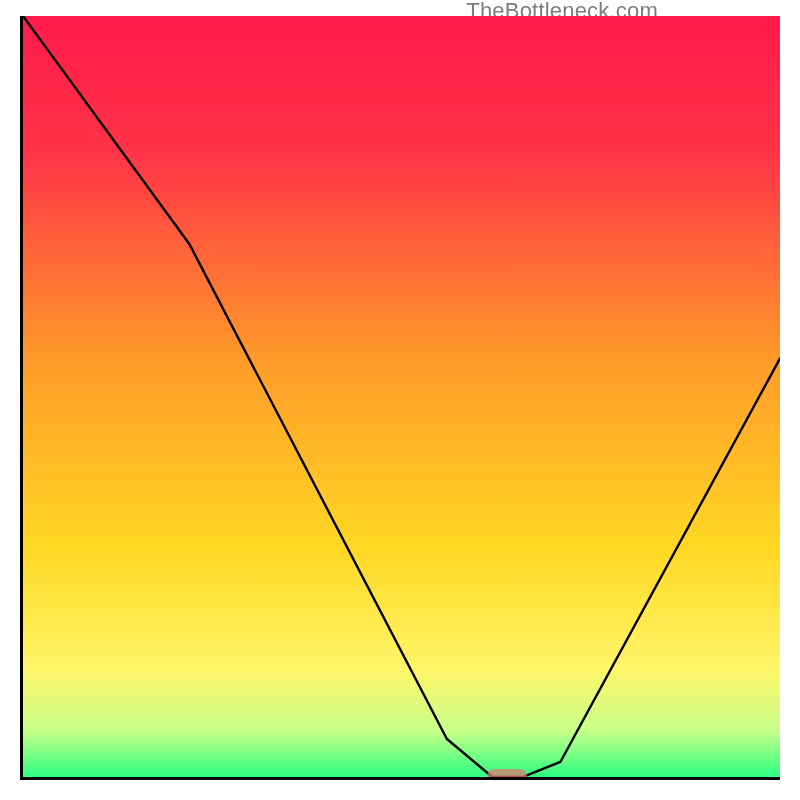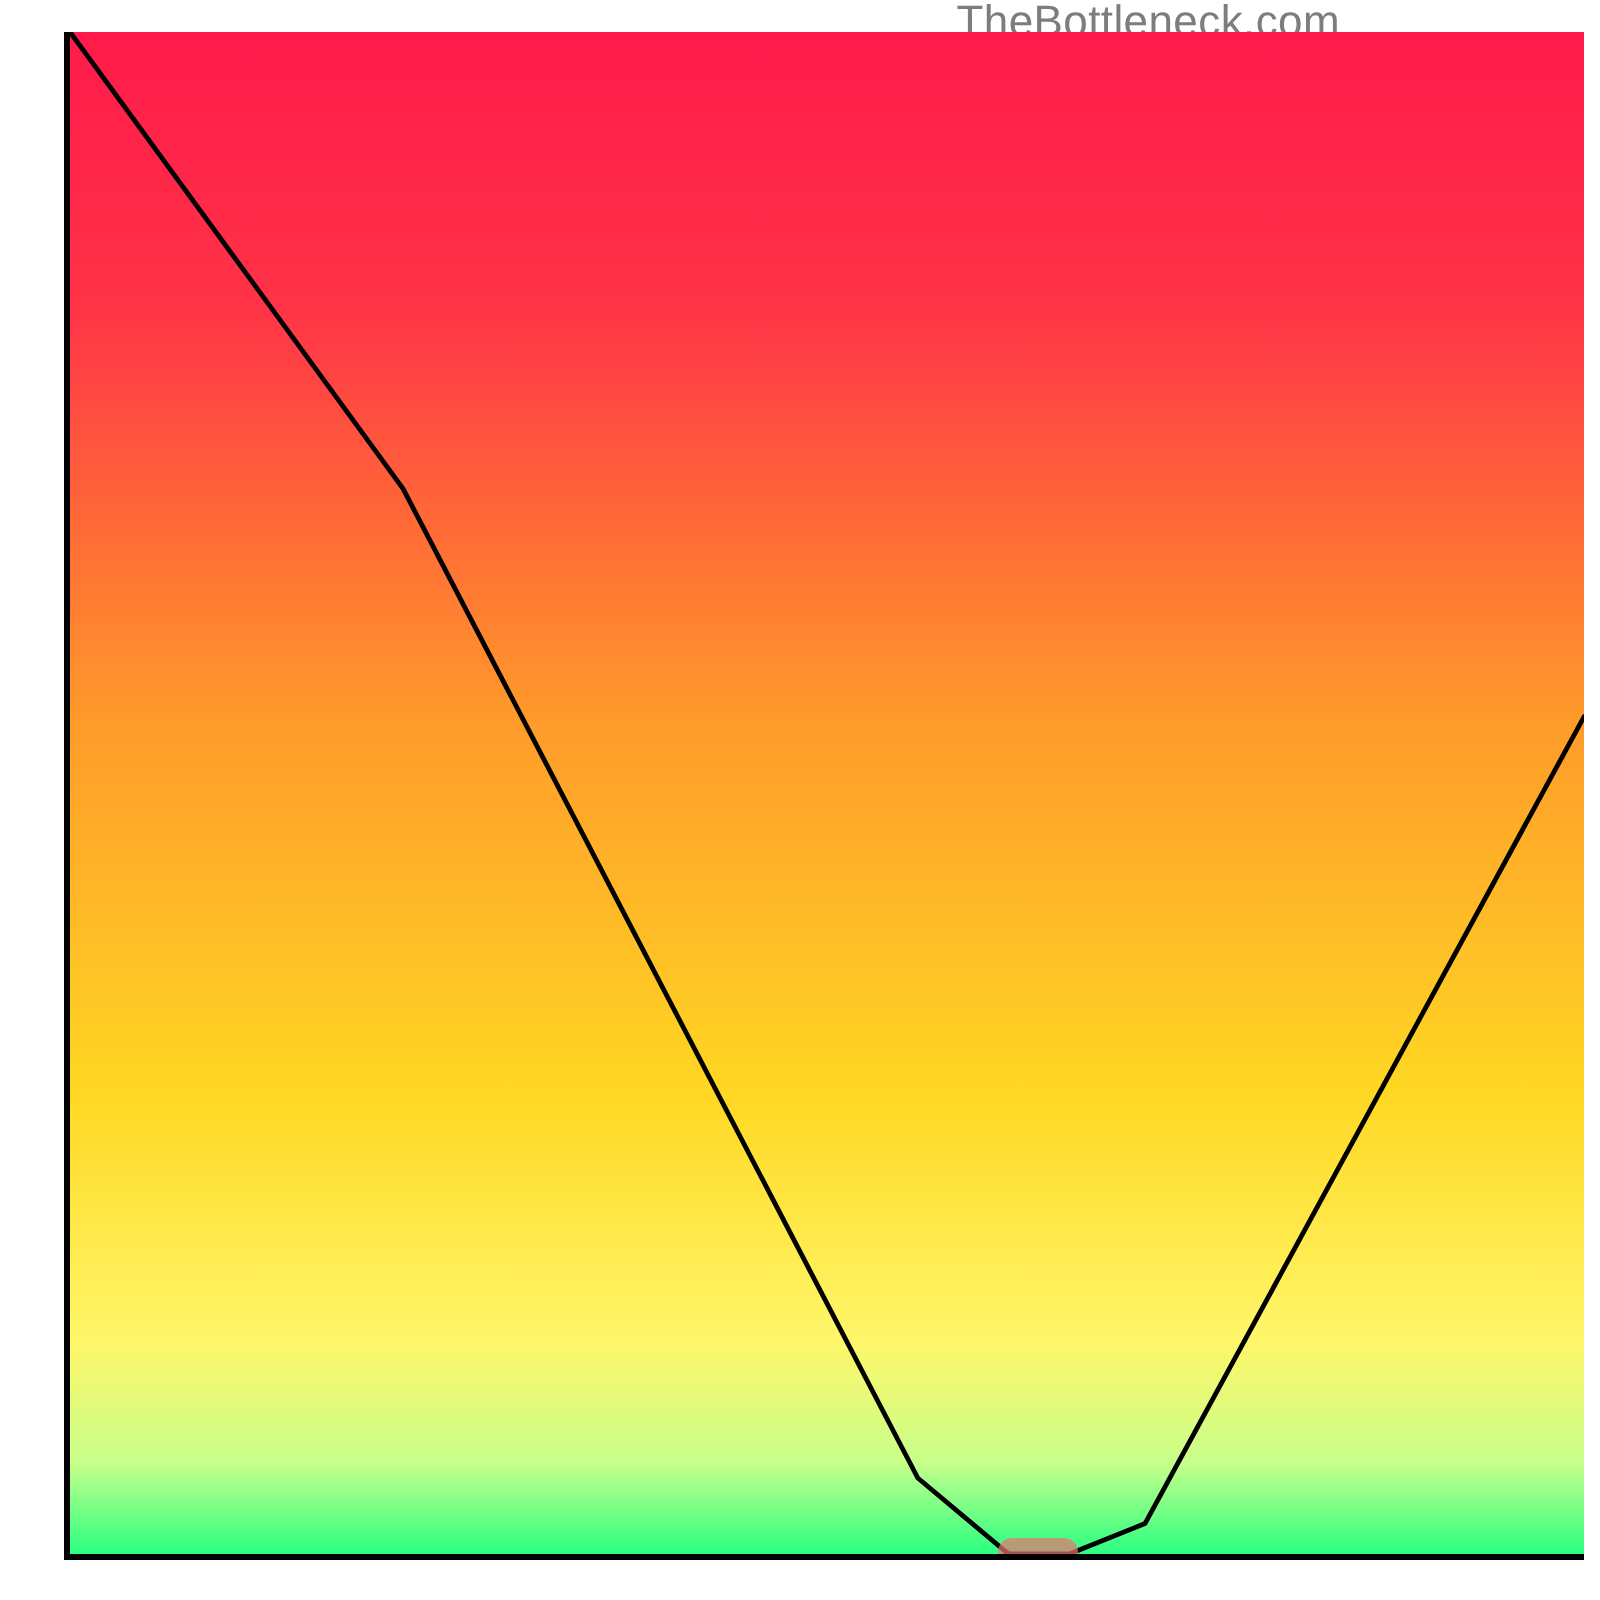--- a/index.html
+++ b/index.html
@@ -1,16 +1,16 @@
 <!DOCTYPE html>
 <html><head>
 <meta charset="utf-8">
 <style>
 html,body{margin:0;padding:0;width:800px;height:800px;overflow:hidden;background:#fff;font-family:Arial,Helvetica,sans-serif}
-.frame{position:absolute;left:12px;top:0;width:664px;height:800px}
+.frame{position:absolute;left:0;top:0;width:664px;height:800px}
 
 .ax-left{position:absolute;left:20px;top:16px;width:3px;height:764px;background:#000}
 .ax-bottom{position:absolute;left:20px;top:777px;width:760px;height:3px;background:#000}
 
 .plot{position:absolute;left:23px;top:16px;width:757px;height:761px;overflow:hidden}
 .grad{position:absolute;inset:0;width:100%;height:100%}
 .curve{position:absolute;inset:0;width:100%;height:100%}
 .mark{position:absolute;width:40px;height:14px;border-radius:8px;background:#e97373;opacity:.72}
 .watermark{position:absolute;right:6px;top:-2px;color:#7d7d7d;font-size:22px;font-weight:400;letter-spacing:.2px}
 </style>

